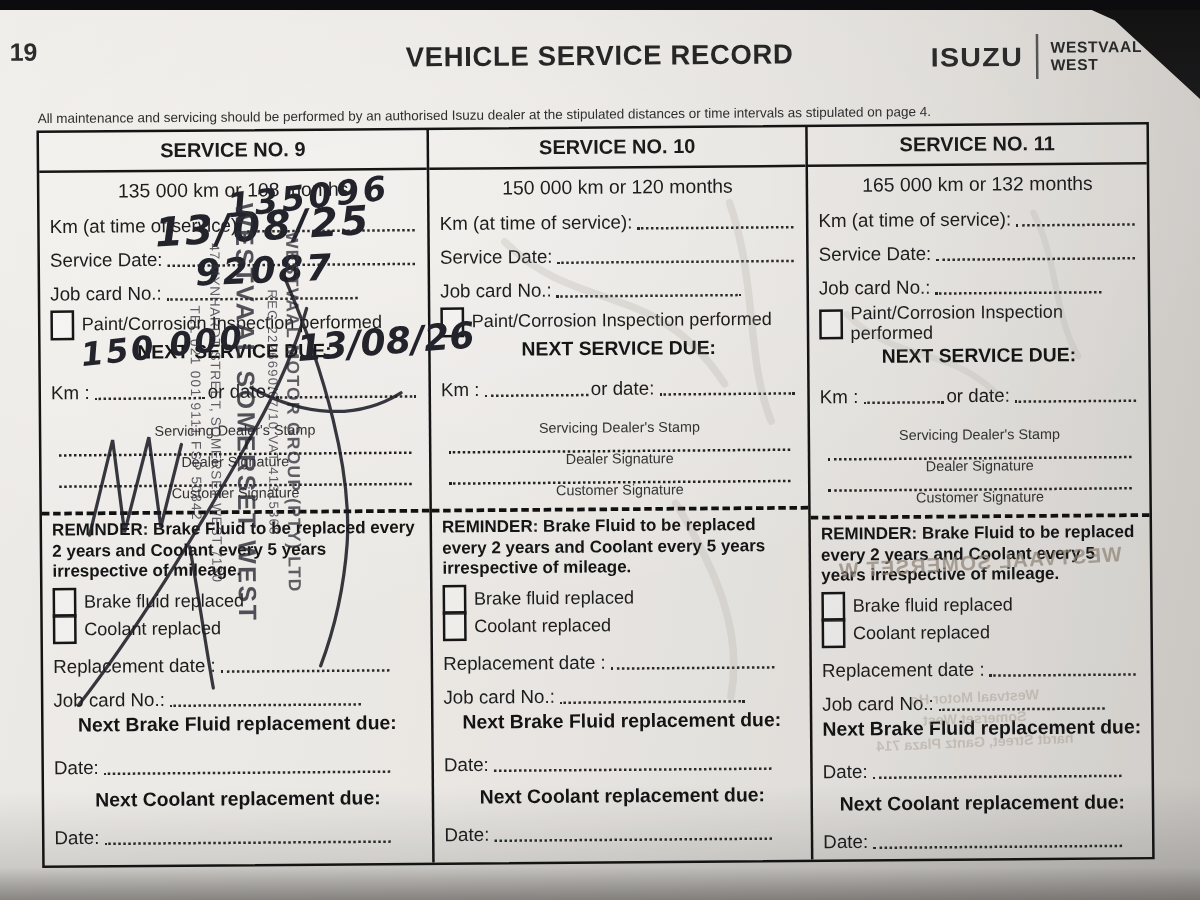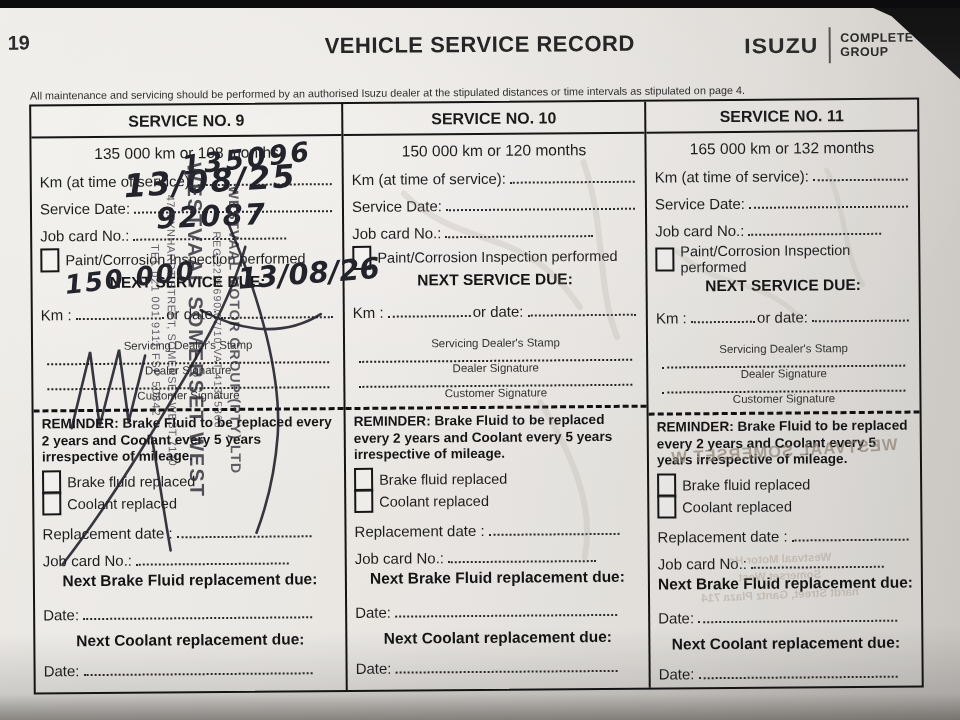--- a/index.html
+++ b/index.html
@@ -86,22 +86,22 @@
 
 <div id="photo">
   <div id="paper">
 
     <div class="pagenum">19</div>
     <div class="title">VEHICLE SERVICE RECORD</div>
     <div class="brandbox">
       <span class="isuzu">ISUZU</span>
       <span class="brand-sep"></span>
       <span class="tagline">
-        <span>COMPLETE</span><br>
-        <span>GROUP</span>
+        <span>WESTVAAL</span><br>
+        <span>WEST</span>
       </span>
     </div>
     <div class="notice">All maintenance and servicing should be performed by an authorised Isuzu dealer at the stipulated distances or time intervals as stipulated on page 4.</div>
 
     <div id="grid">
 
       <div class="col c0">
         <div class="col-head">SERVICE NO. 9</div>
         <div class="interval">135 000 km or 108 months</div>
         <div class="dotrow">

